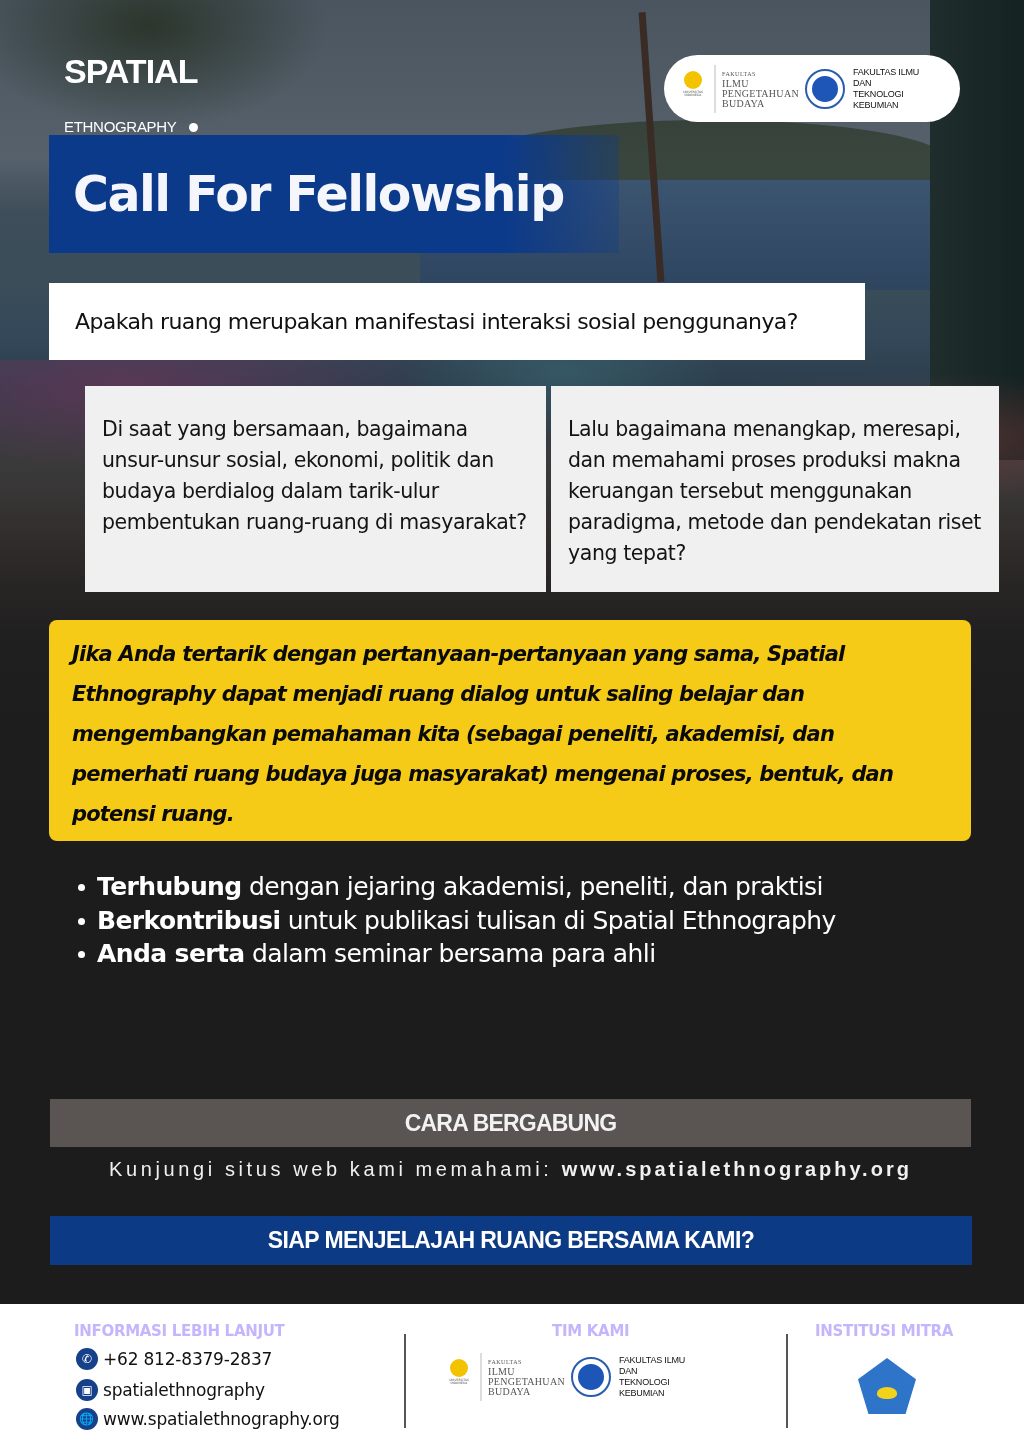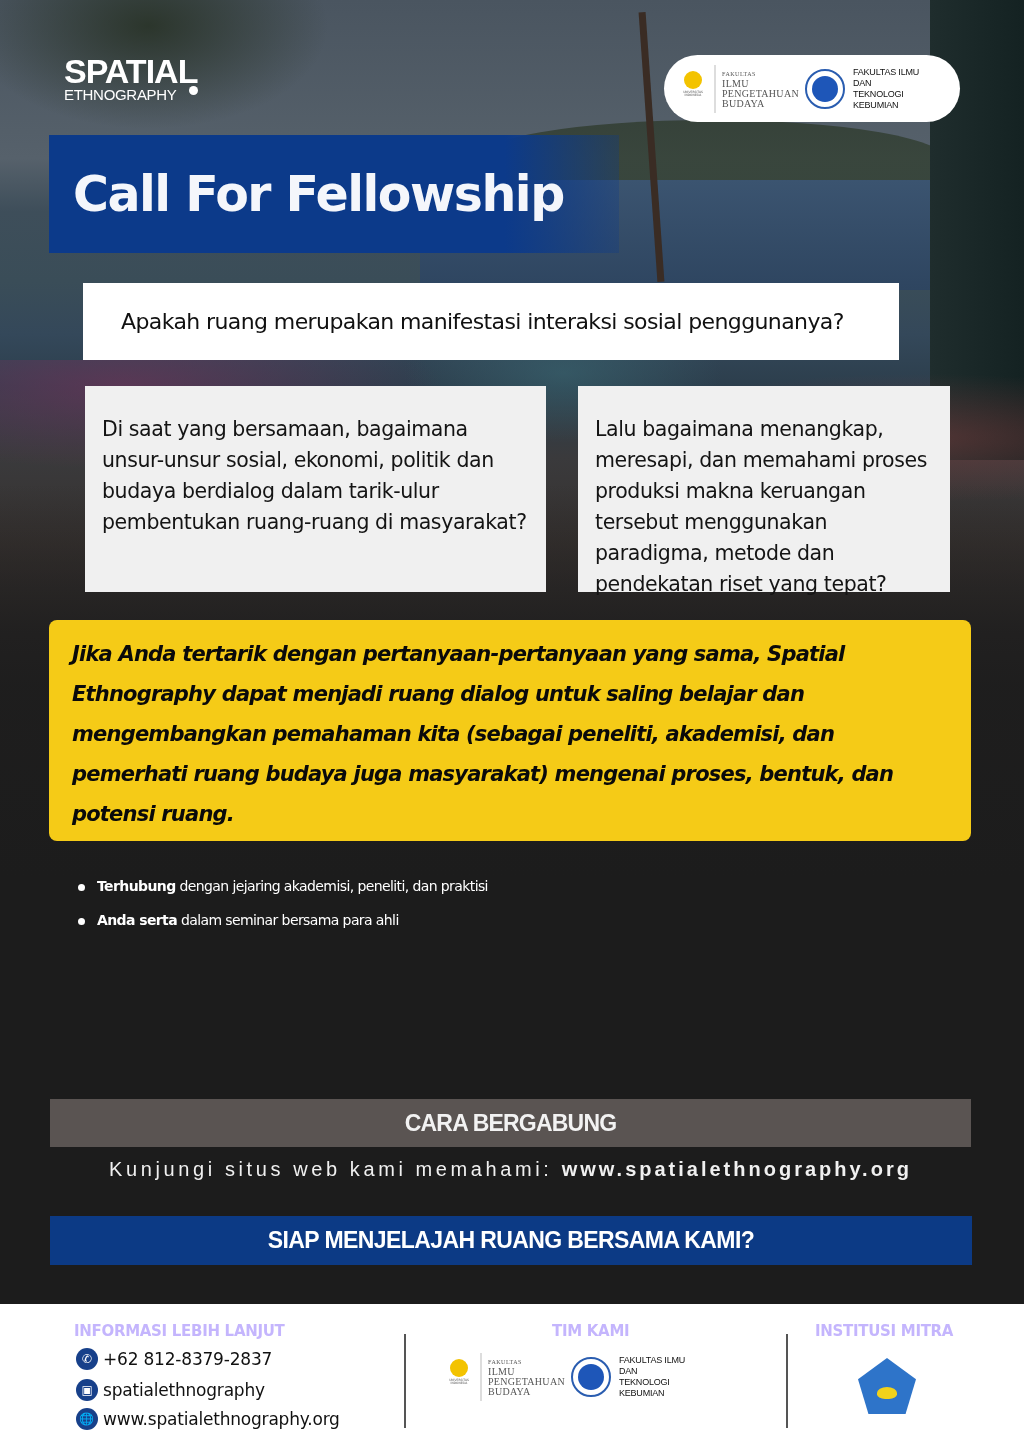--- a/index.html
+++ b/index.html
@@ -48,21 +48,21 @@
   .logo {
     position: absolute; left: 64px; top: 56px; color: #fff;
   }
   .logo-main {
     font-family: "Liberation Sans", sans-serif; font-weight: 700;
     font-size: 34px; line-height: 30px; letter-spacing: -1px;
   }
   .logo-sub {
     font-family: "Liberation Sans", sans-serif; font-weight: 400;
     font-size: 15px; line-height: 18px; letter-spacing: -0.3px;
-    display: flex; gap: 12px;
+    display: flex; align-items: center; gap: 12px; margin-top: 32px;
   }
   .logo-dot { width: 9px; height: 9px; background: #fff; border-radius: 50%; display: inline-block; }
 
   .partner-pill {
     position: absolute; left: 664px; top: 55px; width: 296px; height: 67px;
     background: #fff; border-radius: 34px;
     display: flex; align-items: center; padding: 0 10px 0 18px;
   }
   .ui-emblem {
     width: 22px; height: 36px; display: flex; flex-direction: column; align-items: center;
@@ -90,47 +90,47 @@
     background: linear-gradient(90deg, #0c3a8a 0%, #0c3a8a 80%, rgba(12,58,138,0.3) 100%);
     display: flex; align-items: center; padding-left: 24px;
   }
   .title-banner h1 {
     font-family: "DejaVu Sans", sans-serif; font-weight: 700; font-size: 49px;
     color: #f4f6fb; letter-spacing: -1.5px;
   }
 
   .question-box {
     position: absolute; left: 49px; top: 283px; width: 816px; height: 77px;
-    background: #fff; display: flex; align-items: center; padding-left: 38px; margin-left: 34px;
+    background: #fff; display: flex; align-items: center; padding-left: 26px;
   }
   .question-box p { font-size: 22px; color: #111; letter-spacing: -0.6px; }
 
   .card {
     position: absolute; top: 386px; height: 206px; background: #f0f0f0;
     padding: 28px 18px 0 17px;
     margin-left: 36px;
   }
   .card p { font-size: 20.5px; line-height: 31px; color: #141414; letter-spacing: -0.4px; }
   .card-left { left: 49px; width: 461px; }
-  .card-right { left: 542px; width: 372px; }
+  .card-right { left: 515px; width: 448px; }
 
   .highlight {
     position: absolute; left: 49px; top: 620px; width: 922px; height: 221px;
     background: #f5cb17; padding: 14px 20px 0 23px; border-radius: 8px;
   }
   .highlight p {
     font-weight: 700; font-style: italic; font-size: 21px; line-height: 40px;
     color: #0a0a0a; letter-spacing: -0.8px;
   }
 
   .benefits { position: absolute; left: 56px; top: 870px; width: 930px; color: #fff; }
   .benefits .intro { font-size: 21px; line-height: 33px; letter-spacing: -0.6px; }
   .benefits ul { list-style: none; padding-left: 20px; }
   .benefits li {
-    font-size: 14px; line-height: 33.5px; letter-spacing: -0.6px; position: relative; padding-left: 21px;
+    font-size: 25px; line-height: 33.5px; letter-spacing: -0.6px; position: relative; padding-left: 21px;
   }
   .benefits li::before {
     content: ""; position: absolute; left: 2px; top: 14px; width: 7px; height: 7px;
     background: #fff; border-radius: 50%;
   }
   .benefits b { font-weight: 700; }
 
   .join-bar {
     position: absolute; left: 50px; top: 1099px; width: 921px; height: 48px;
     background: #5a5452; display: flex; align-items: center; justify-content: center;
@@ -243,20 +243,21 @@
   <p>Lalu bagaimana menangkap, meresapi, dan memahami proses produksi makna keruangan tersebut menggunakan paradigma, metode dan pendekatan riset yang tepat?</p>
 </div>
 
 <div class="highlight">
   <p>Jika Anda tertarik dengan pertanyaan-pertanyaan yang sama, Spatial Ethnography dapat menjadi ruang dialog untuk saling belajar dan mengembangkan pemahaman kita (sebagai peneliti, akademisi, dan pemerhati ruang budaya juga masyarakat) mengenai proses, bentuk, dan potensi ruang.</p>
 </div>
 
 <div class="benefits">
   <ul>
     <li><b>Terhubung</b><span> dengan jejaring akademisi, peneliti, dan praktisi</span></li>
+    <li><b>Berkontribusi</b><span> untuk publikasi tulisan di Spatial Ethnography</span></li>
     <li><b>Anda serta</b><span> dalam seminar bersama para ahli</span></li>
   </ul>
 </div>
 
 <div class="join-bar">
   <span>CARA BERGABUNG</span>
 </div>
 <div class="visit-line">
   <span>Kunjungi situs web kami memahami: </span><b>www.spatialethnography.org</b>
 </div>

